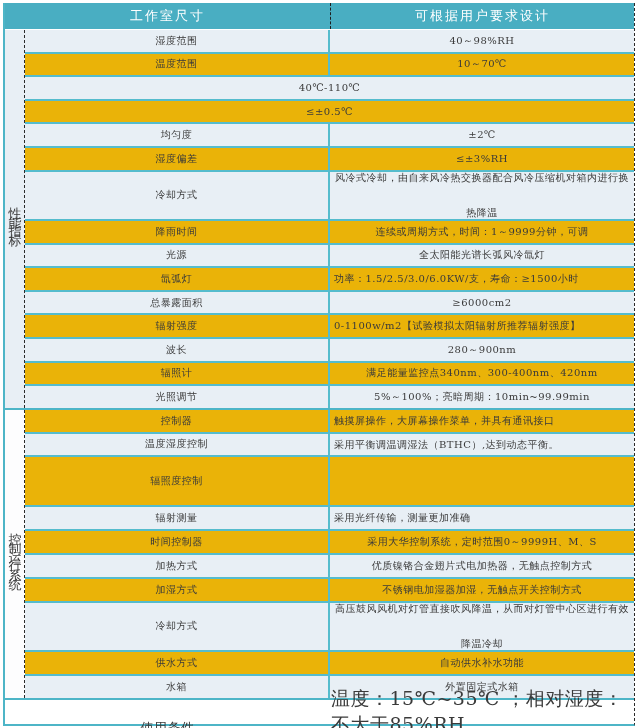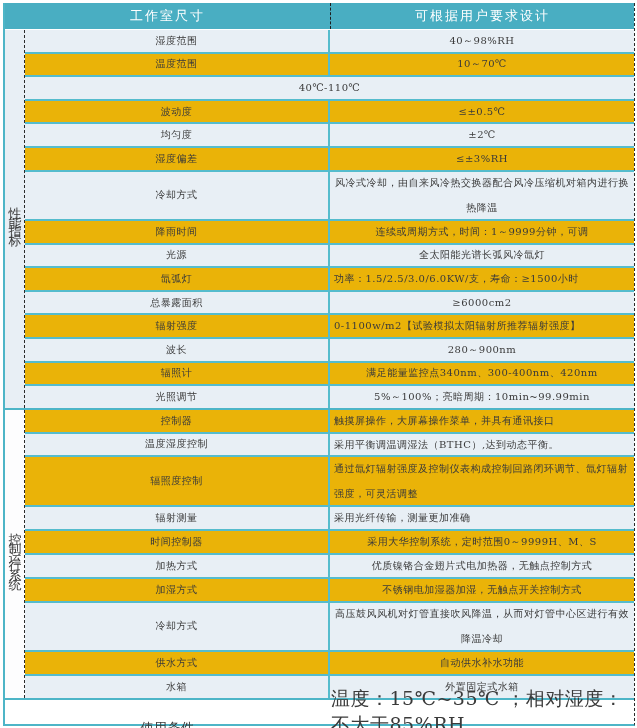--- a/index.html
+++ b/index.html
@@ -64,21 +64,21 @@
   }
   .cell.name {
     flex:none; width:305px;
     justify-content:center;
     border-right:2px solid #55bccd;
   }
   .cell.value {
     flex:1; justify-content:center; text-align:center;
     padding:1px 4px; line-height:22px; min-width:0;
   }
-  .row.tall .cell.value { line-height:25px; }
+  .row.tall .cell.value { line-height:35px; }
   .cell.value.left { justify-content:flex-start; text-align:left; }
 
   
   .footer-row {
     flex:none; height:24px;
     display:flex;
     border-top:2px solid #4db5c7;
     background:#ffffff;
   }
   .fname {
@@ -112,21 +112,20 @@
               <div class="cell value">40～98%RH</div>
             </div>
             <div class="row">
               <div class="cell name">温度范围</div>
               <div class="cell value">10～70℃</div>
             </div>
             <div class="row shade">
               <div class="cell value">40℃-110℃</div>
             </div>
             <div class="row">
-              <div class="cell name">波动度</div>
               <div class="cell value">≤±0.5℃</div>
             </div>
             <div class="row shade">
               <div class="cell name">均匀度</div>
               <div class="cell value">±2℃</div>
             </div>
             <div class="row">
               <div class="cell name">湿度偏差</div>
               <div class="cell value">≤±3%RH</div>
             </div>
@@ -174,21 +173,20 @@
             <div class="row">
               <div class="cell name">控制器</div>
               <div class="cell value left">触摸屏操作，大屏幕操作菜单，并具有通讯接口</div>
             </div>
             <div class="row shade">
               <div class="cell name">温度湿度控制</div>
               <div class="cell value left">采用平衡调温调湿法（BTHC）,达到动态平衡。</div>
             </div>
             <div class="row tall">
               <div class="cell name">辐照度控制</div>
-              <div class="cell value left">通过氙灯辐射强度及控制仪表构成控制回路闭环调节、氙灯辐射强度，可灵活调整</div>
             </div>
             <div class="row shade">
               <div class="cell name">辐射测量</div>
               <div class="cell value left">采用光纤传输，测量更加准确</div>
             </div>
             <div class="row">
               <div class="cell name">时间控制器</div>
               <div class="cell value">采用大华控制系统，定时范围0～9999H、M、S</div>
             </div>
             <div class="row shade">

